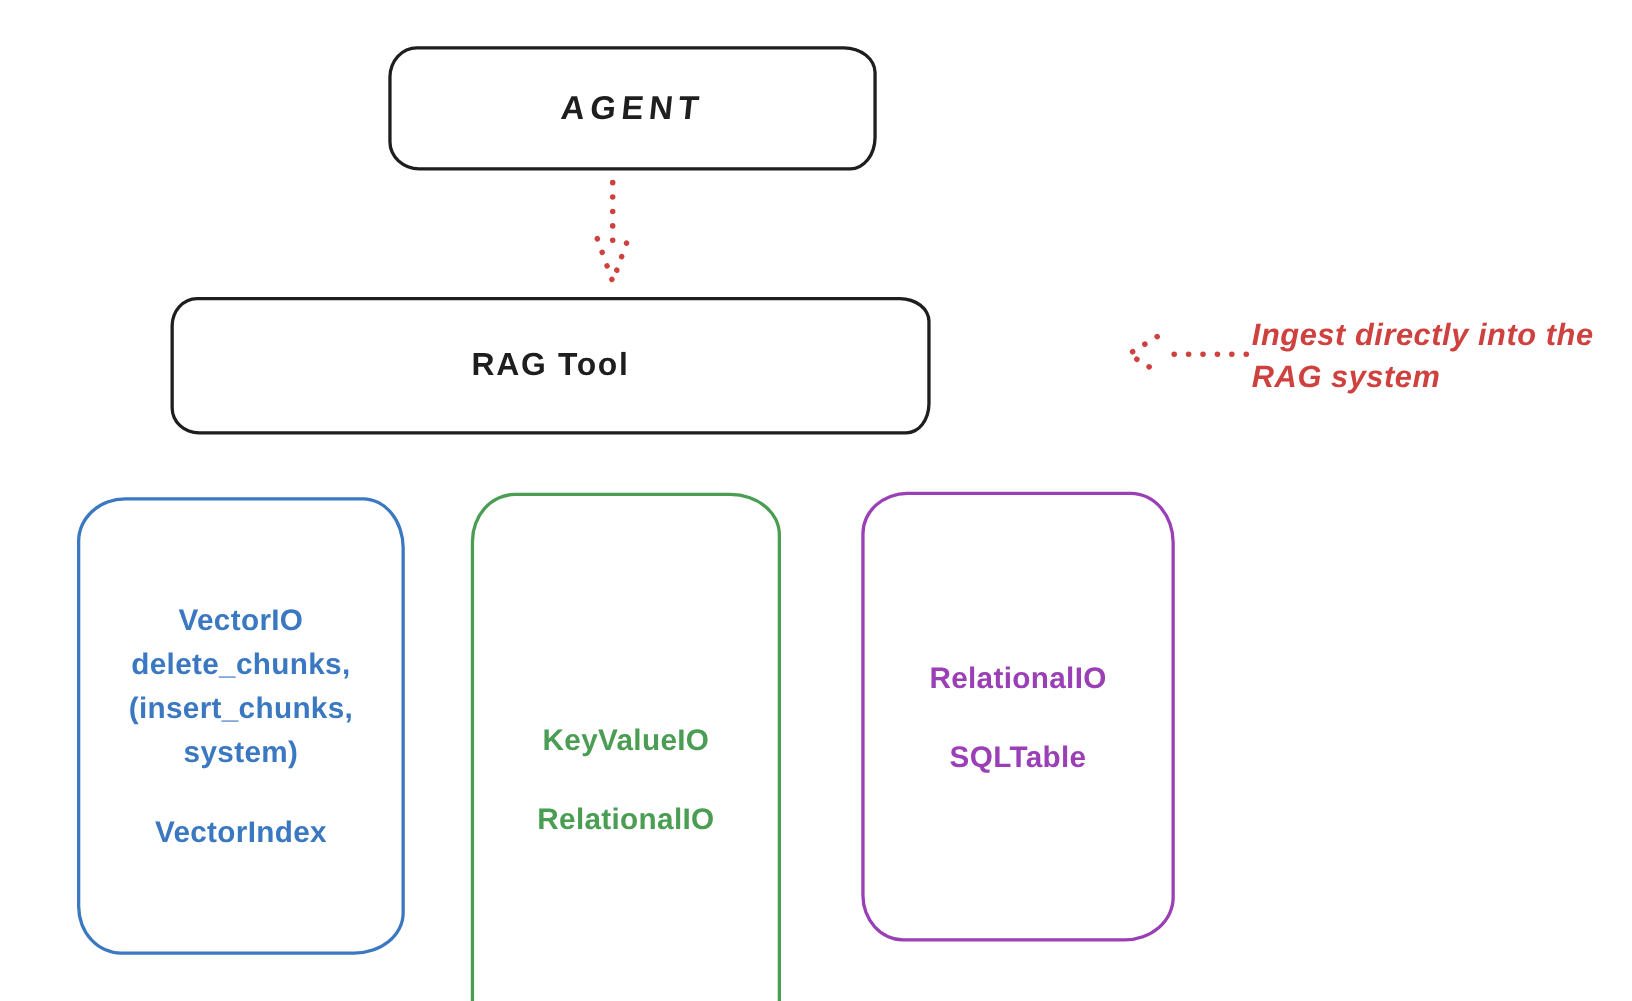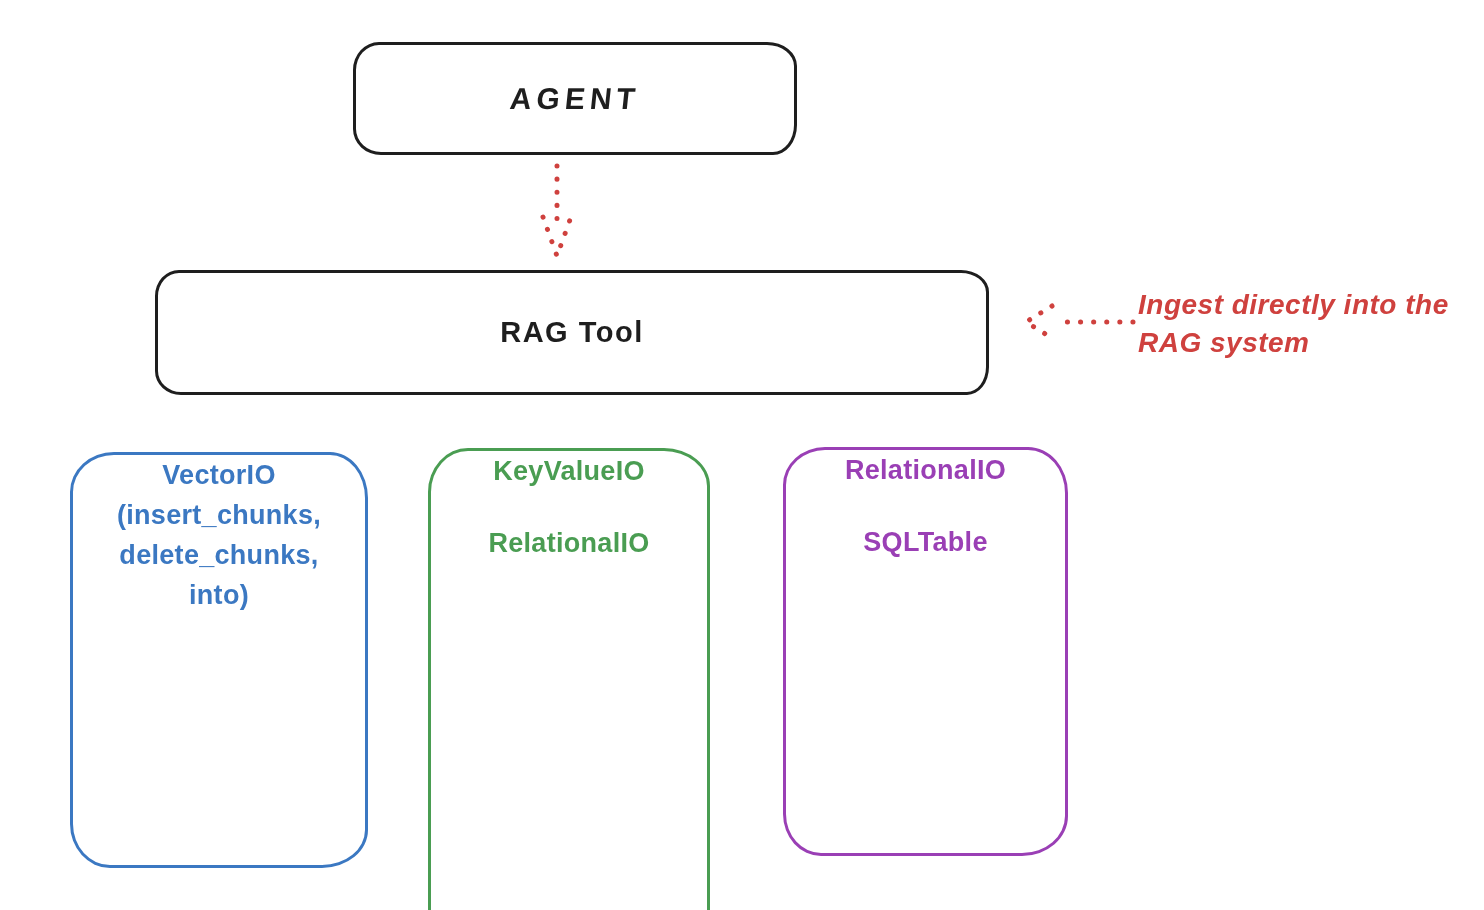--- a/index.html
+++ b/index.html
@@ -33,21 +33,21 @@
     border-radius: 26px 30px 24px 28px / 28px 24px 30px 26px;
   }
   .agent-box .node-label {
     font-size: 30px;
     font-weight: 700;
     letter-spacing: 5px;
     transform: skewX(-6deg);
   }
   .rag-box {
     left: 155px; top: 270px;
-    width: 834px; height: 125px;
+    width: 691px; height: 125px;
     border-radius: 24px 28px 22px 26px / 26px 22px 28px 24px;
   }
   .rag-box .node-label {
     font-size: 29px;
     font-weight: 600;
     letter-spacing: 1.5px;
   }
 
   
   .arrow-svg { position: absolute; overflow: visible; }
@@ -76,21 +76,21 @@
 
   
   .io-box {
     position: absolute;
     background: #ffffff;
     border-width: 3px;
     border-style: solid;
     display: flex;
     flex-direction: column;
     align-items: center;
-    justify-content: flex-start;
+    justify-content: center;
     text-align: center;
     font-size: 27px;
     font-weight: 600;
     line-height: 40px;
     letter-spacing: 0.3px;
   }
   .io-box .io-title-group { display: block; }
   .io-box .io-line { display: block; }
   .io-box .io-gap { height: 32px; }
   .io-box-vector {
@@ -139,25 +139,26 @@
   </svg>
 
   <div class="annotation">
     <span class="io-line">Ingest directly into</span>
     <span class="io-line">the RAG system</span>
   </div>
 
   <div class="io-box io-box-vector">
     <span class="io-title-group">
       <span class="io-line">VectorIO</span>
+      <span class="io-line">delete_chunks,</span>
       <span class="io-line">(insert_chunks,</span>
-      <span class="io-line">delete_chunks,</span>
-      <span class="io-line">into)</span>
+      <span class="io-line">system)</span>
     </span>
     <span class="io-gap"></span>
+    <span class="io-line">VectorIndex</span>
   </div>
 
   <div class="io-box io-box-keyvalue">
     <span class="io-title-group">
       <span class="io-line">KeyValueIO</span>
     </span>
     <span class="io-gap"></span>
     <span class="io-line">RelationalIO</span>
   </div>
 

